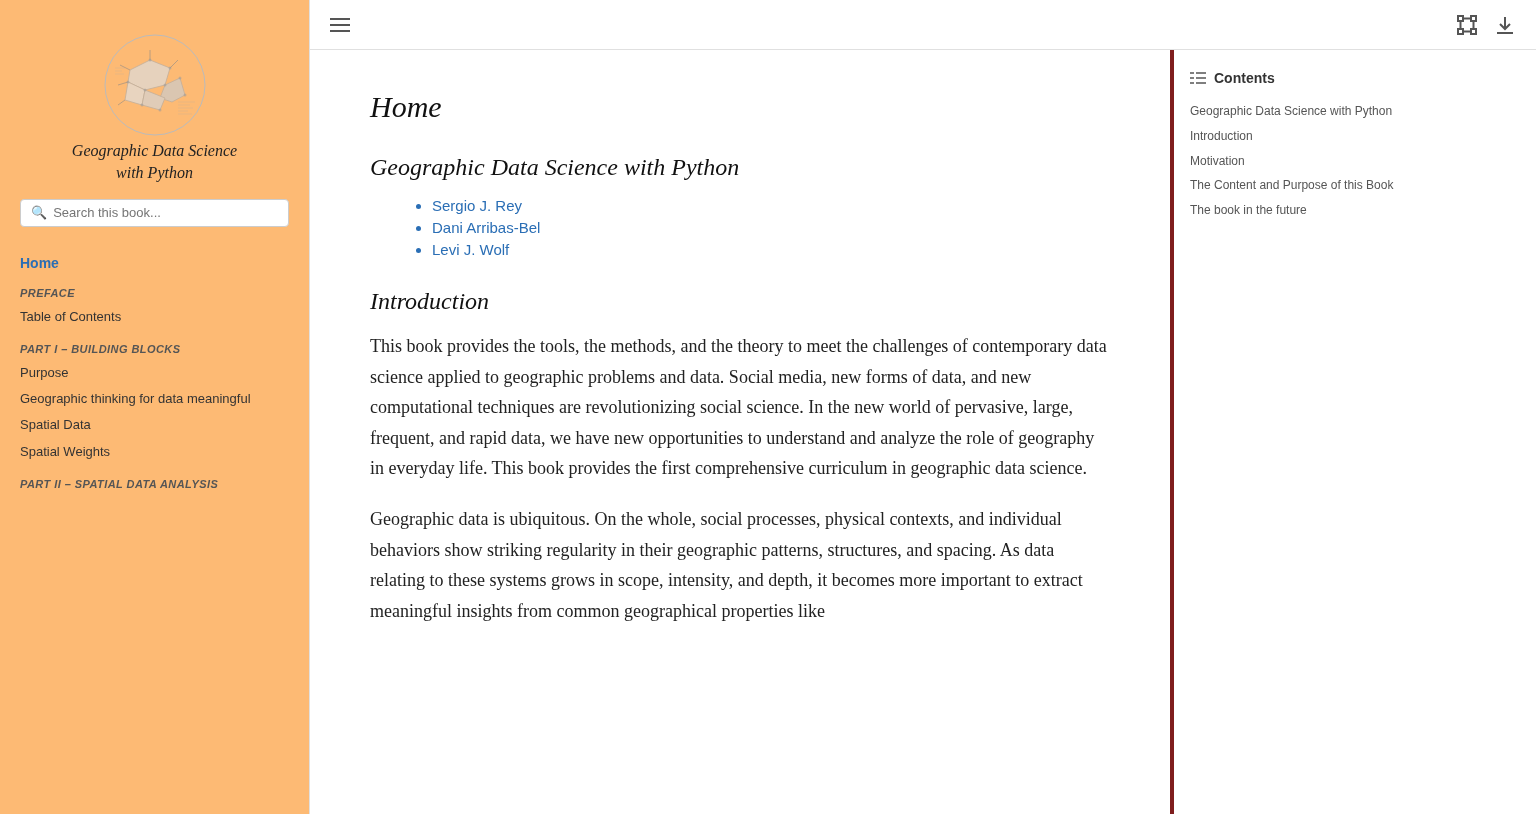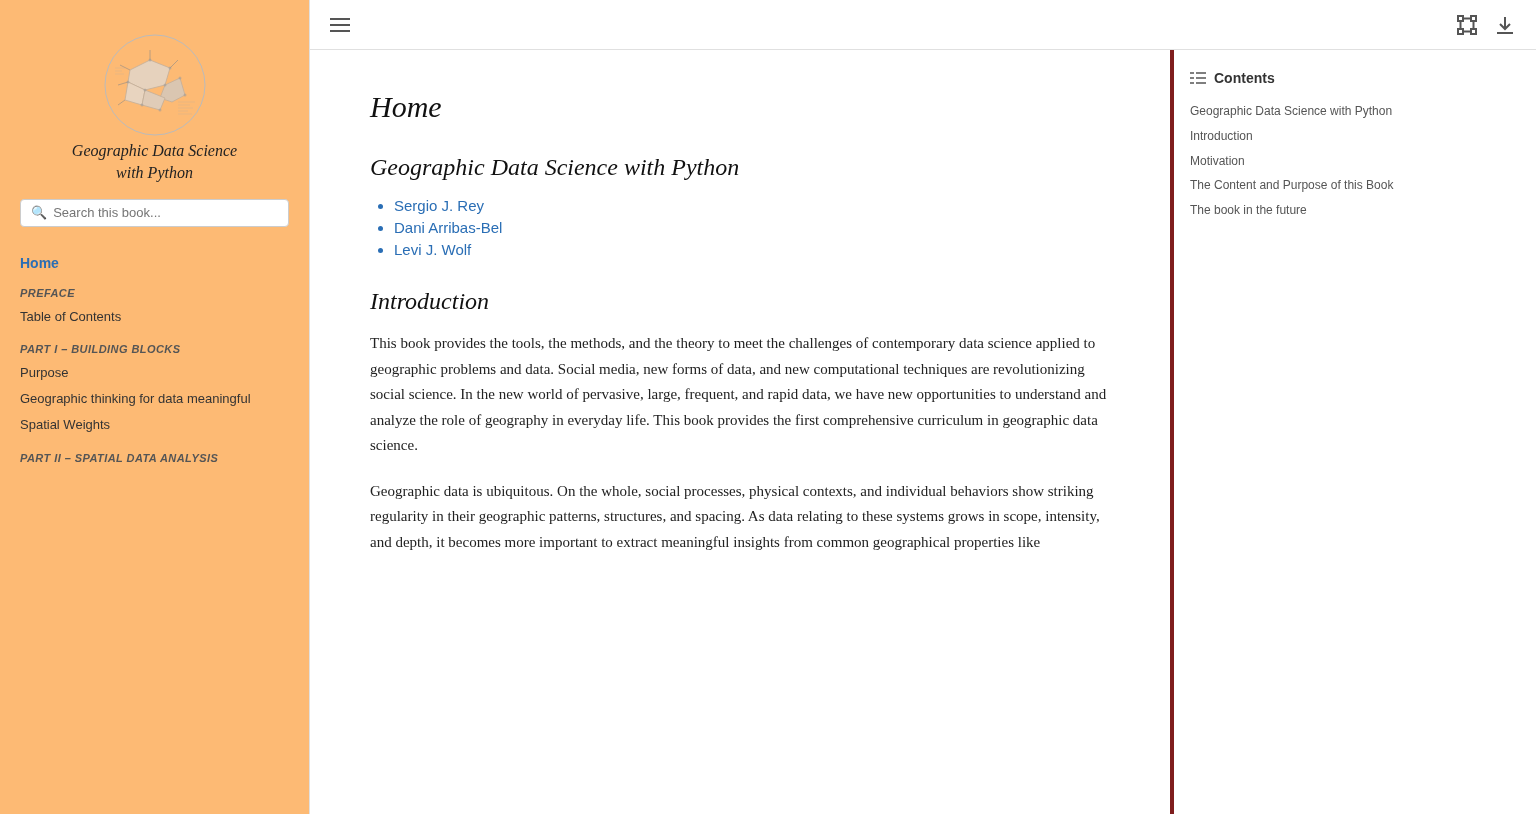--- a/index.html
+++ b/index.html
@@ -133,30 +133,31 @@
       list-style: disc;
       padding-left: 24px;
       margin-bottom: 30px;
     }
 
     .author-list li {
       color: #2a6eb5;
       font-size: 15px;
       margin-bottom: 5px;
       font-family: Arial, sans-serif;
+      margin-left: 38px;
     }
 
     .author-list li a {
       color: #2a6eb5;
       text-decoration: none;
     }
 
     .body-text {
       font-family: Georgia, serif;
-      font-size: 15px;
+      font-size: 18px;
       line-height: 1.7;
       color: #222;
       margin-bottom: 20px;
     }
 
     
     #topbar {
       position: fixed;
       top: 0;
       left: 310px;
@@ -305,20 +306,21 @@
 
   <div class="sidebar-nav">
     <div class="nav-home">Home</div>
 
     <div class="nav-section-label">PREFACE</div>
     <div class="nav-item">Table of Contents</div>
 
     <div class="nav-section-label">PART I – BUILDING BLOCKS</div>
     <div class="nav-item">Purpose</div>
     <div class="nav-item">Geographic thinking for data meaningful</div>
+    <div class="nav-item">Spatial Data</div>
     <div class="nav-item">Spatial Weights</div>
 
     <div class="nav-section-label">PART II – SPATIAL DATA ANALYSIS</div>
   </div>
 </div>
 
 <div style="flex:1; display:flex; flex-direction:column; overflow:hidden;">
 
   <div id="topbar">
     <div class="topbar-left">

